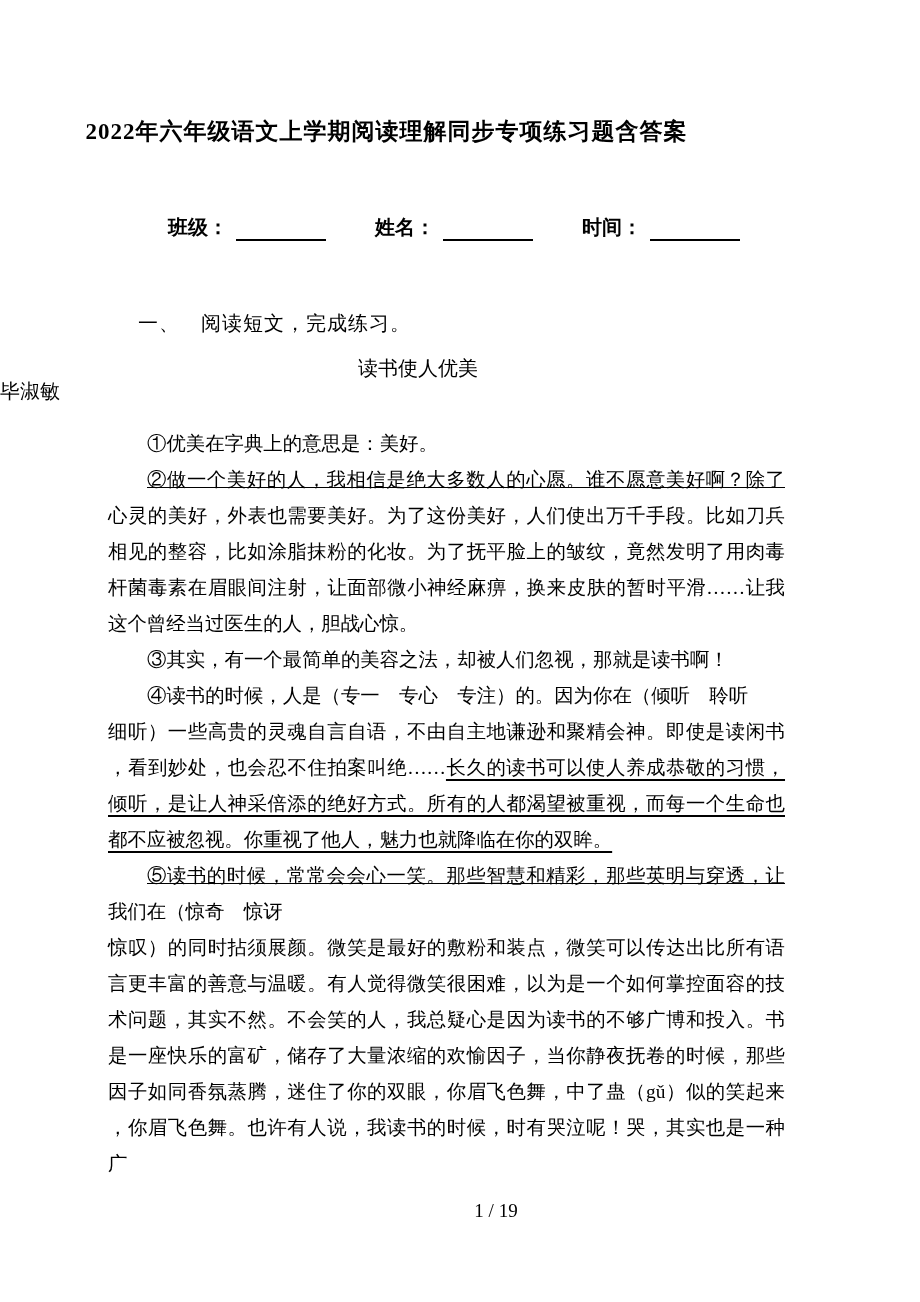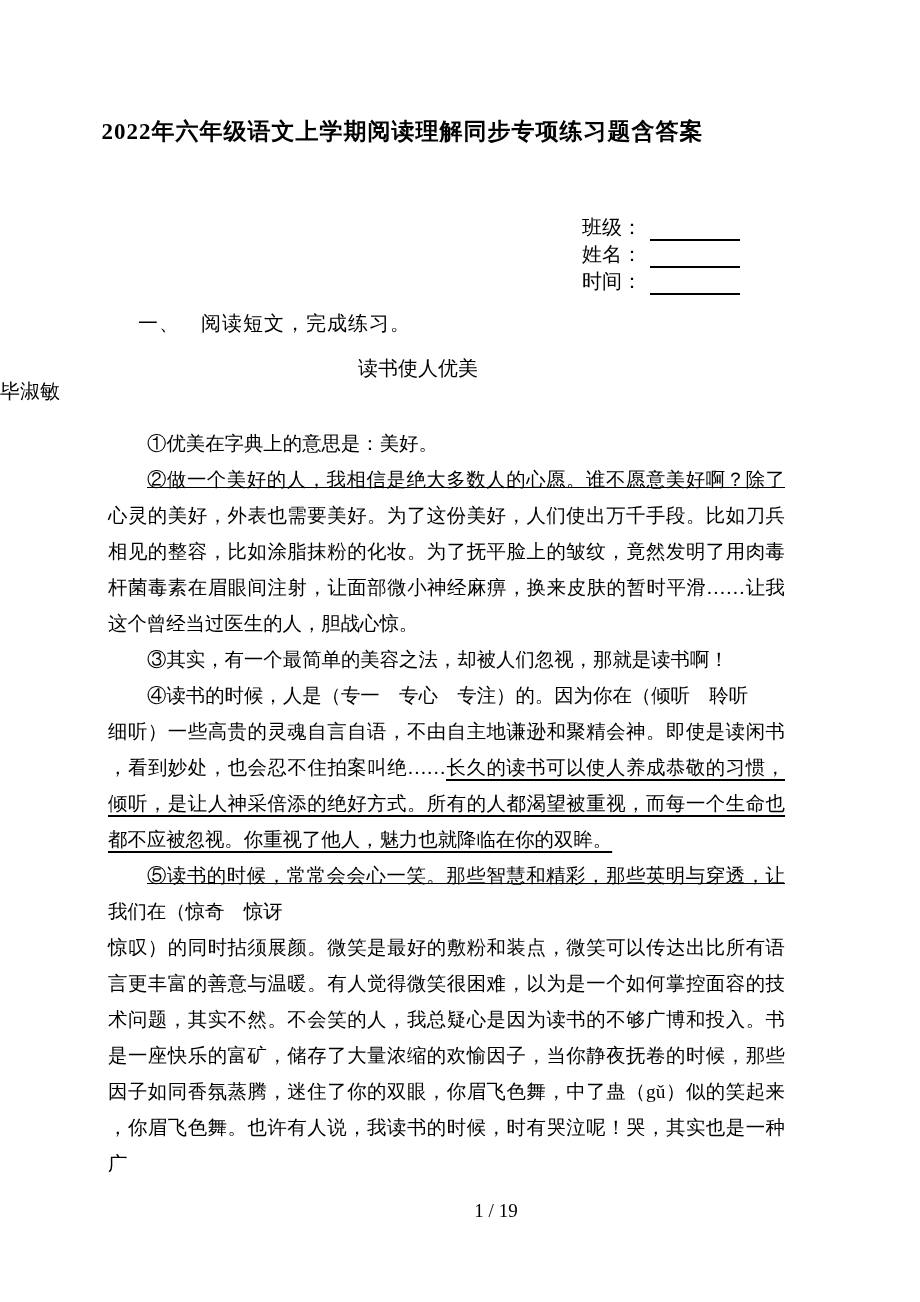--- a/index.html
+++ b/index.html
@@ -4,28 +4,28 @@
 <style>
   html,body{margin:0;padding:0;background:#ffffff;}
   .page{
     position:relative;
     width:920px;height:1302px;
     background:#ffffff;color:#000;
     font-family:"Liberation Serif","DejaVu Serif",serif;
     overflow:hidden;
   }
   .doc-title{
-    position:absolute;top:116px;left:16px;width:773px;
+    position:absolute;top:116px;left:0;width:773px;
     text-align:center;font-size:23px;font-weight:bold;
     letter-spacing:1px;
   }
   .fields-row{
     position:absolute;top:214px;left:168px;width:572px;
     display:flex;justify-content:space-between;align-items:flex-end;
-    font-size:20px;font-weight:normal;flex-direction:column;
+    font-size:20px;font-weight:bold;
   }
   .field{display:flex;align-items:flex-end;}
   .field-blank{
     display:inline-block;width:90px;height:24px;
     border-bottom:2px solid #000;margin-left:8px;
   }
   .section-heading{
     position:absolute;top:310px;left:138px;
     font-size:20px;letter-spacing:1px;
   }

